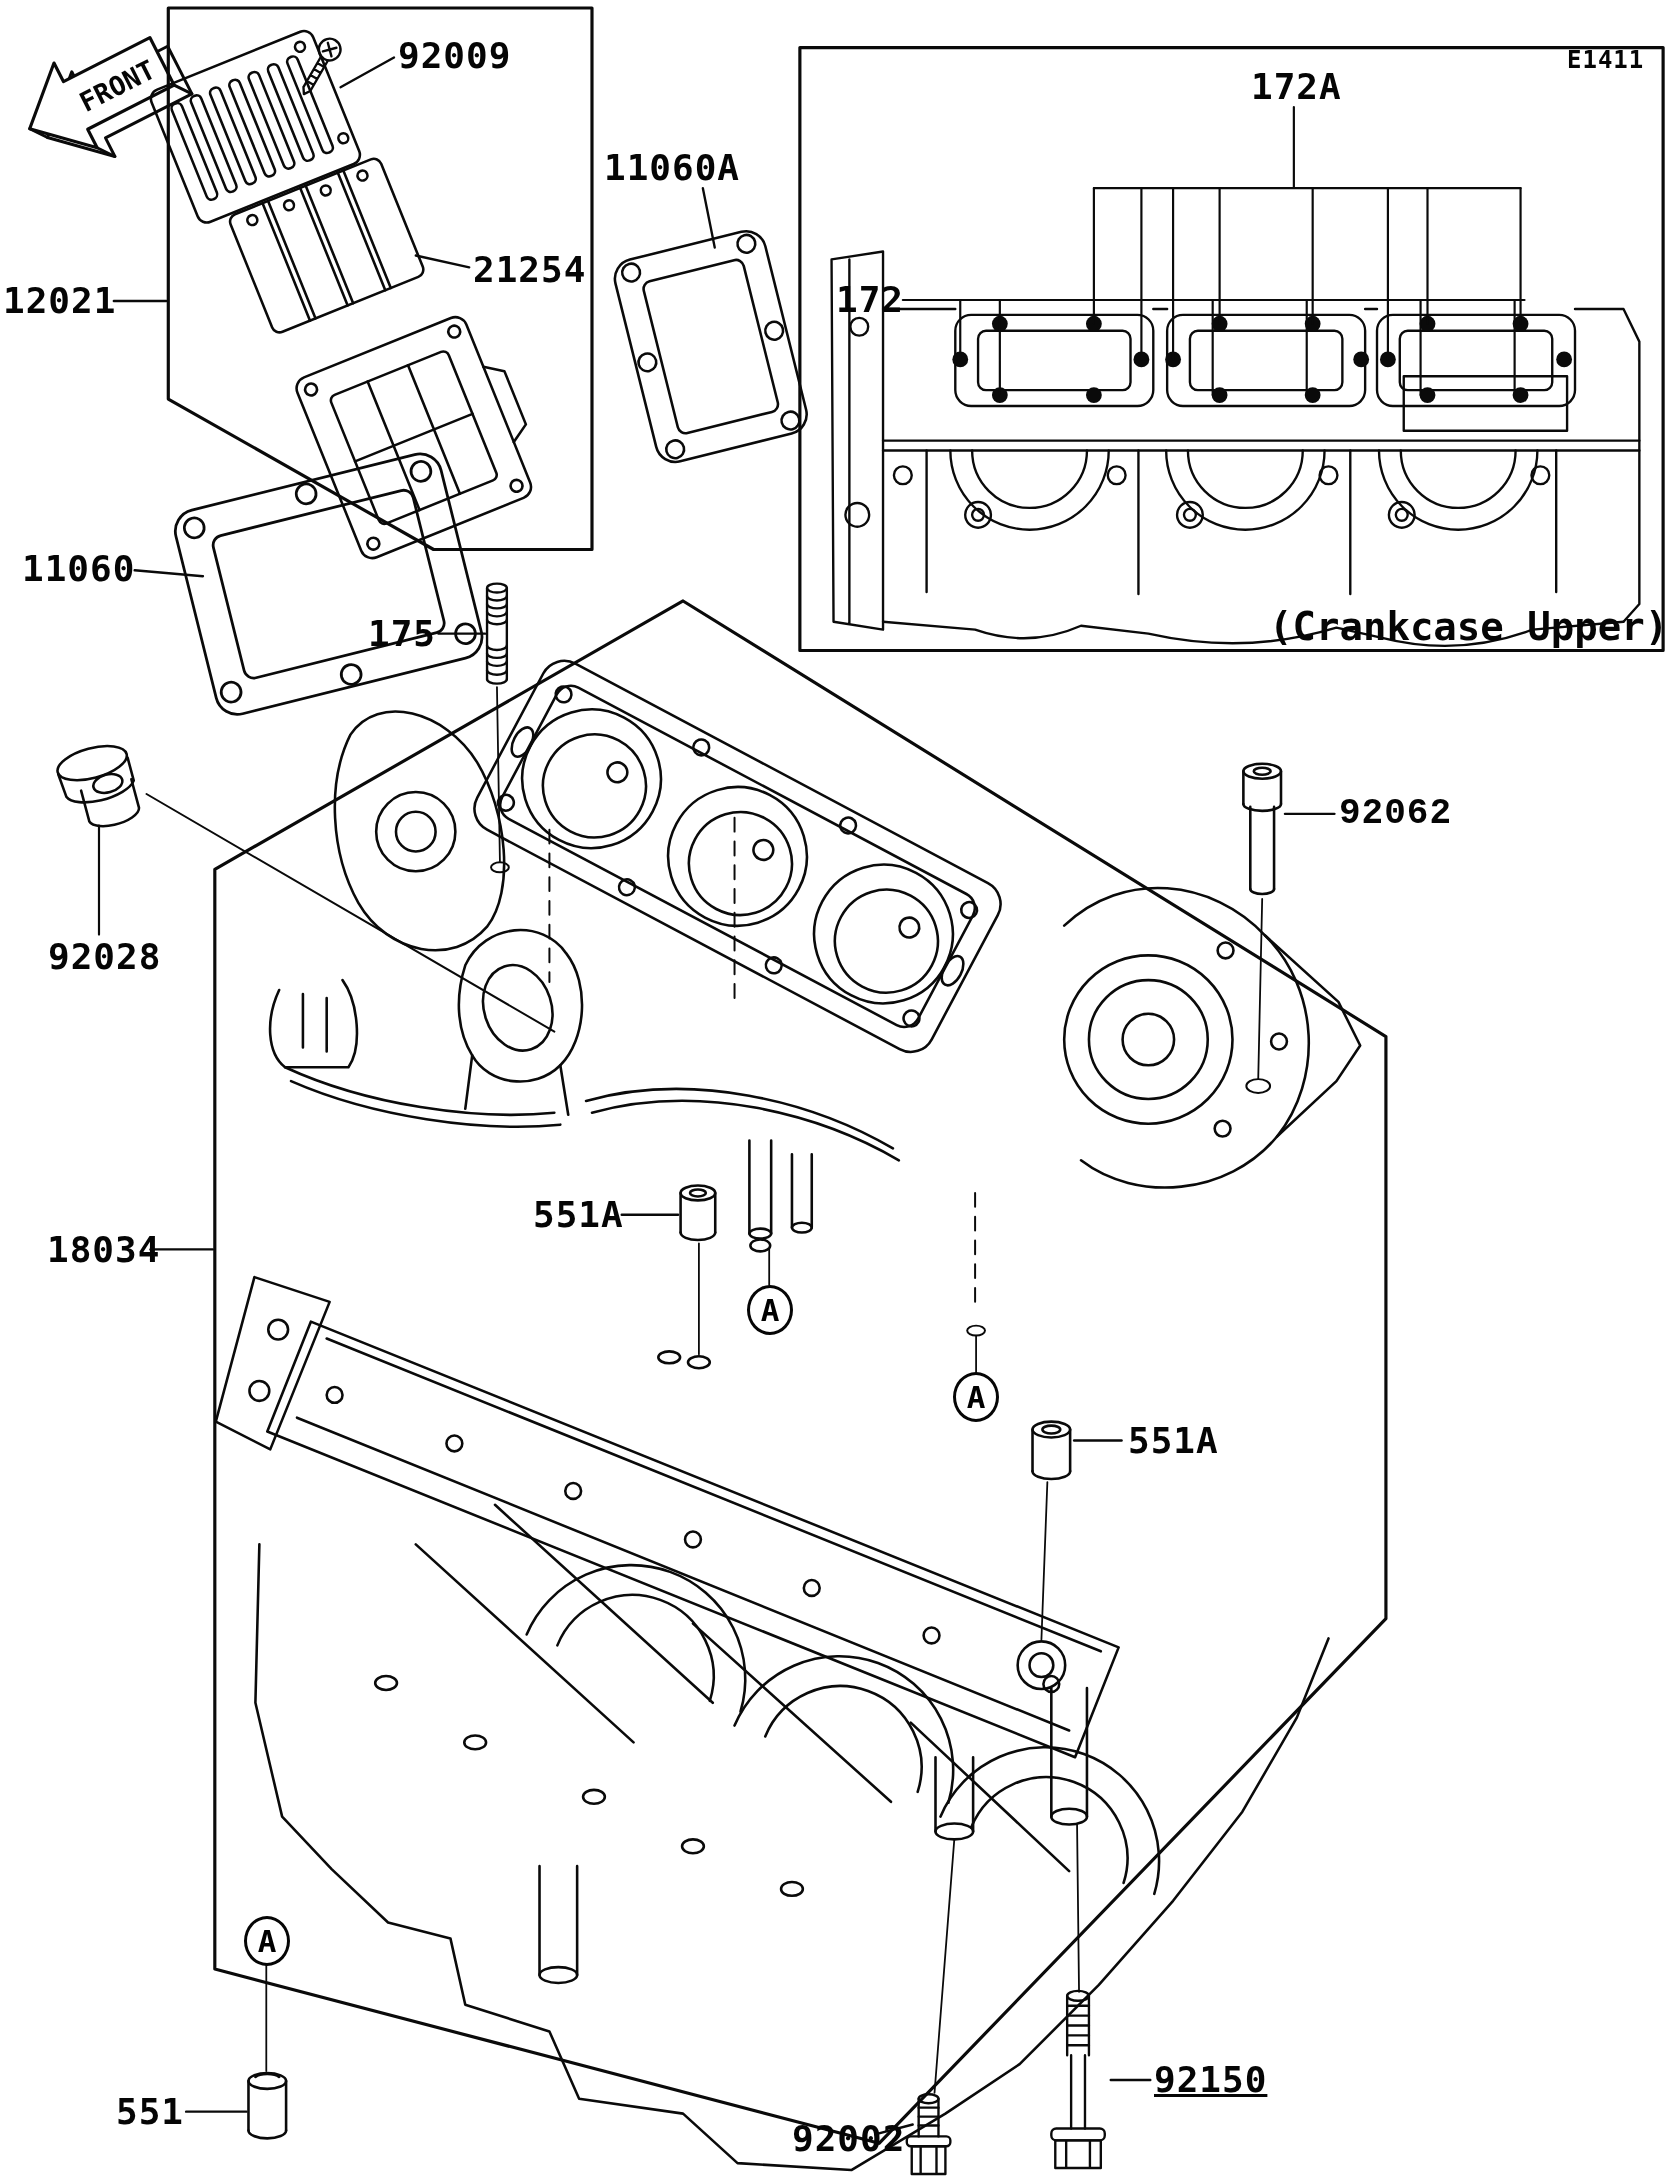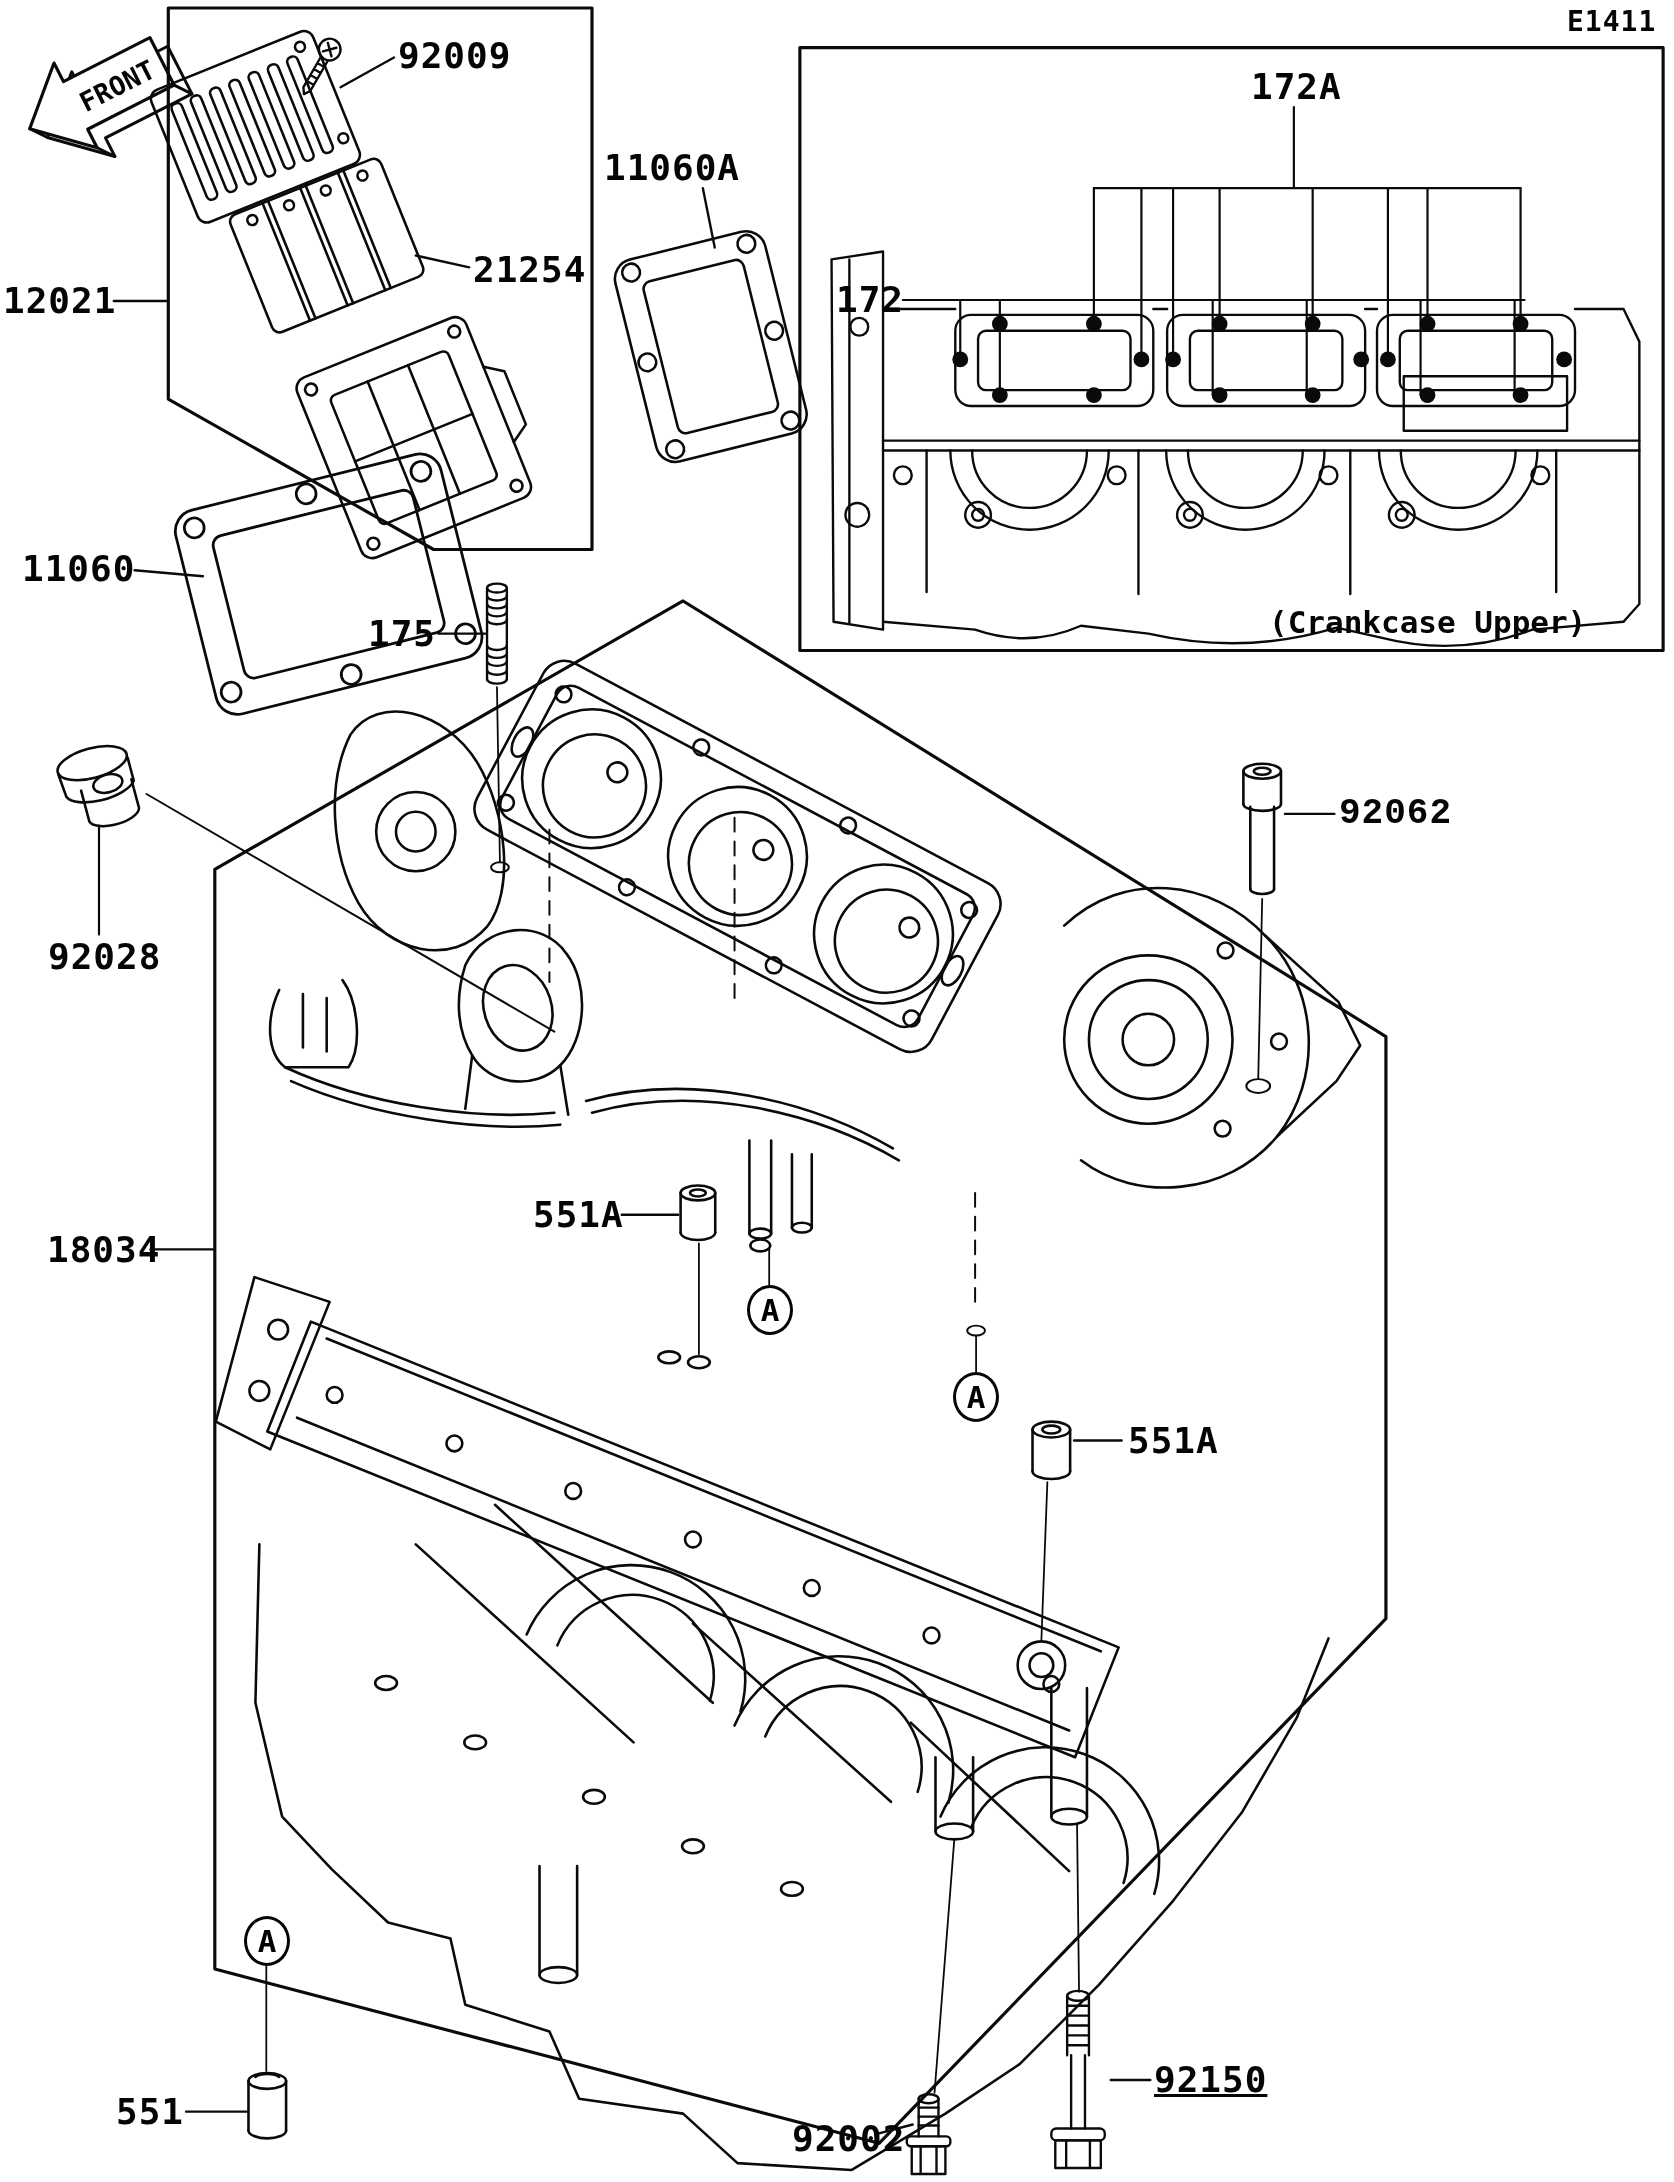--- a/index.html
+++ b/index.html
@@ -6,22 +6,22 @@
   .canvas{
     position:relative;width:1674px;height:2182px;background:#ffffff;
     font-family:"DejaVu Sans Mono","Liberation Mono",monospace;color:#000;
     overflow:hidden;margin:0 auto;
   }
   .art{position:absolute;left:0;top:0;}
   .lbl{
     position:absolute;font-weight:700;font-size:36px;line-height:1;
     letter-spacing:1px;white-space:nowrap;color:#050505;
   }
-  .fs28{font-size:28px;}
-  .fs31{font-size:31px;letter-spacing:0;}
+  .fs28{font-size:24px;margin-top:40px;}
+  .fs31{font-size:39px;letter-spacing:0;}
   .amark{
     position:absolute;width:46px;height:50px;border:3px solid #050505;border-radius:50%;
     display:flex;align-items:center;justify-content:center;
     font-weight:700;font-size:31px;background:#fff;box-sizing:border-box;
   }
 </style>
 </head>
 <body>
 
 <div class="canvas">

